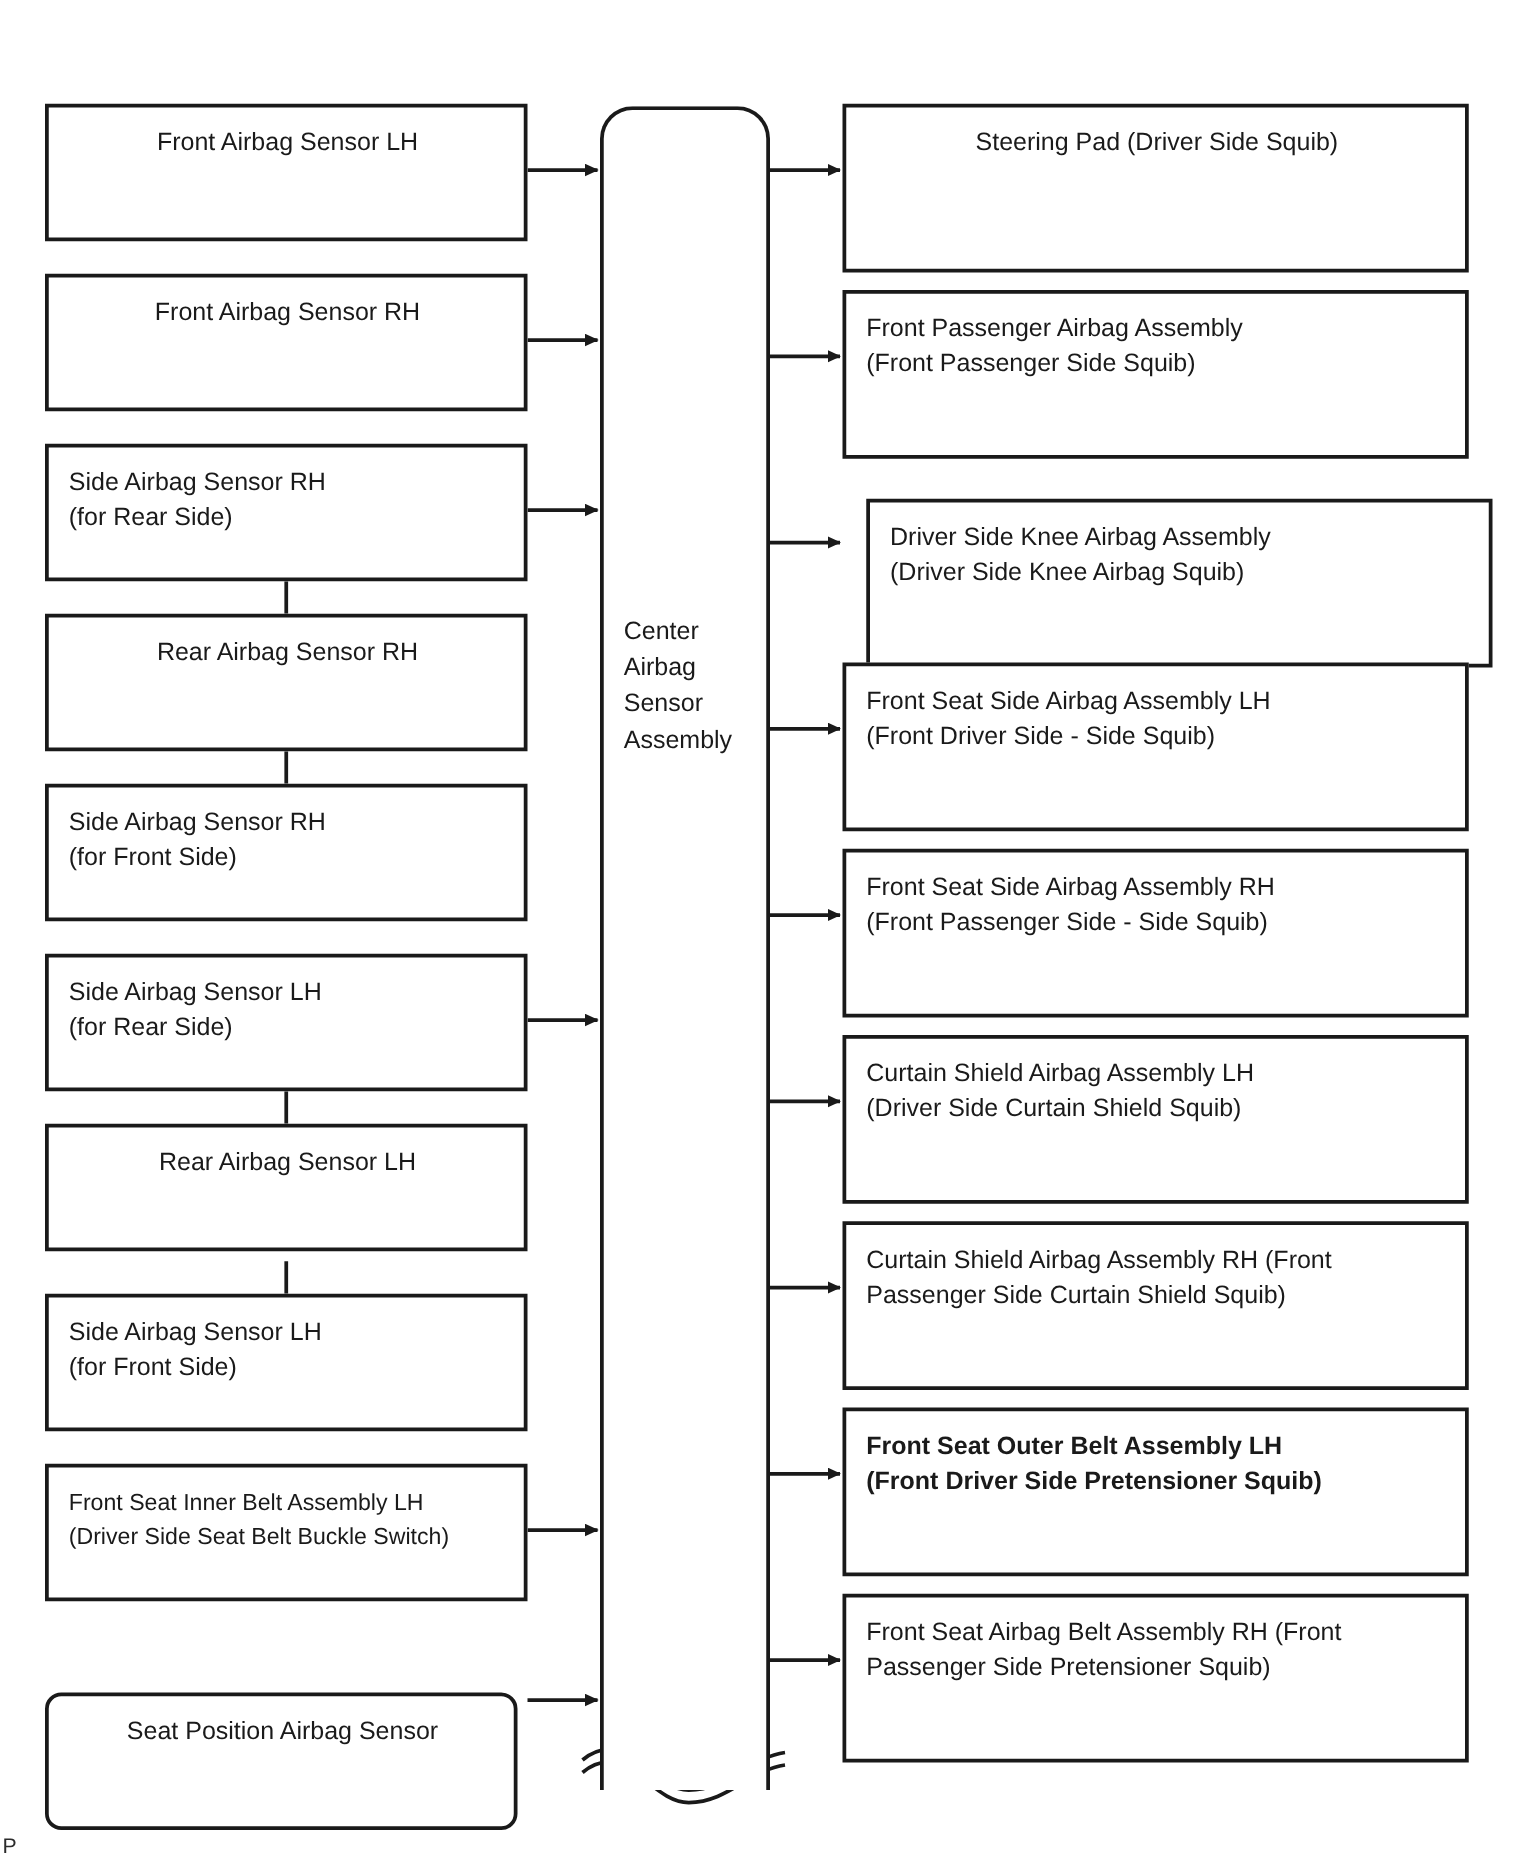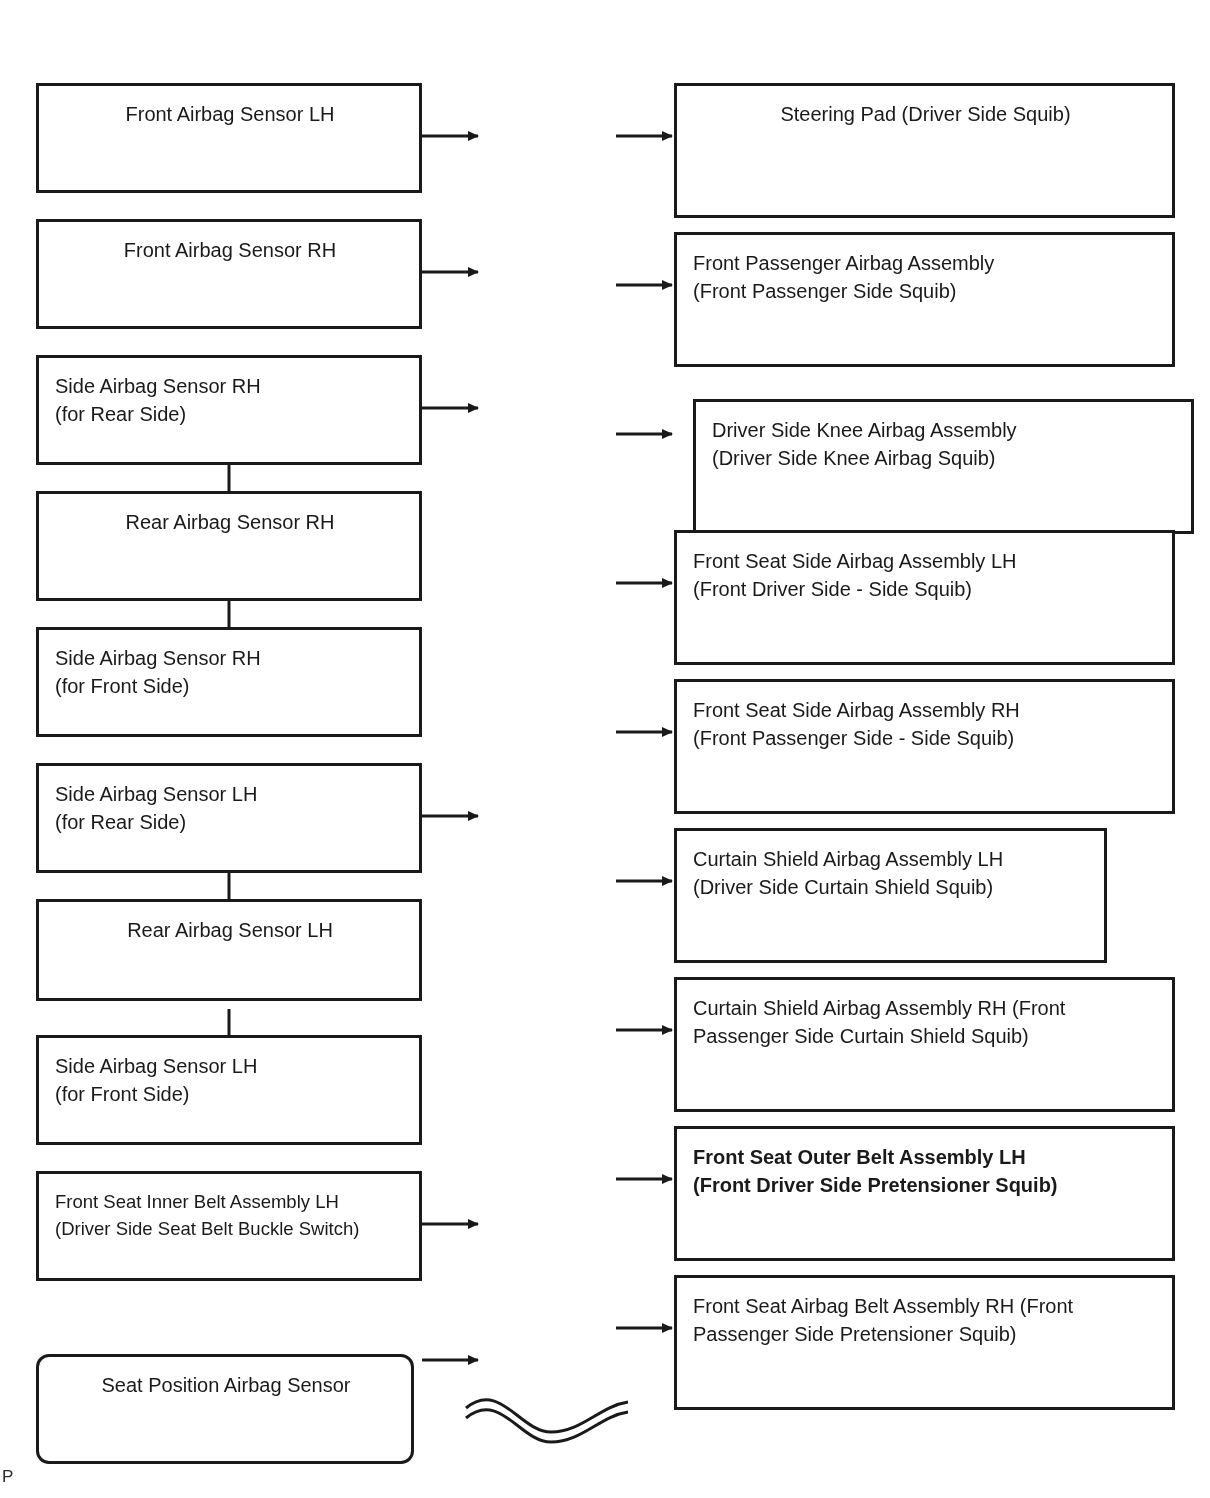--- a/index.html
+++ b/index.html
@@ -108,20 +108,26 @@
         <path d="M616,1030 H672" marker-end="url(#arrowhead)"></path>
         <path d="M616,1179 H672" marker-end="url(#arrowhead)"></path>
         <path d="M616,1328 H672" marker-end="url(#arrowhead)"></path>
       </g>
     <g id="break-line" stroke="#1a1a1a" stroke-width="3" fill="none">
       <path d="M466,1408 C500,1380 520,1432 551,1432 C582,1432 600,1406 628,1402"></path>
       <path d="M466,1418 C500,1390 520,1442 551,1442 C582,1442 600,1416 628,1412"></path>
     </g>
   </svg>
 
+  <div class="center-node" id="center-node" style="left: 480px; top: 85px; width: 136px; height: 1347px;">
+    <span class="label">Center
+Airbag
+Sensor
+Assembly</span>
+  </div>
 
   <div id="input-nodes">
       <div class="node center-align" style="left: 36px; top: 83px; width: 386px; height: 110px;">
         <span class="label">Front Airbag Sensor LH</span>
       </div>
       <div class="node center-align" style="left: 36px; top: 219px; width: 386px; height: 110px;">
         <span class="label">Front Airbag Sensor RH</span>
       </div>
       <div class="node left-align" style="left: 36px; top: 355px; width: 386px; height: 110px;">
         <span class="label">Side Airbag Sensor RH
@@ -166,21 +172,21 @@
 (Driver Side Knee Airbag Squib)</span>
       </div>
       <div class="node left-align" style="left: 674px; top: 530px; width: 501px; height: 135px;">
         <span class="label">Front Seat Side Airbag Assembly LH
 (Front Driver Side - Side Squib)</span>
       </div>
       <div class="node left-align" style="left: 674px; top: 679px; width: 501px; height: 135px;">
         <span class="label">Front Seat Side Airbag Assembly RH
 (Front Passenger Side - Side Squib)</span>
       </div>
-      <div class="node left-align" style="left: 674px; top: 828px; width: 433px; height: 135px;">
+      <div class="node left-align" style="left: 674px; top: 828px; width: 501px; height: 135px;">
         <span class="label">Curtain Shield Airbag Assembly LH
 (Driver Side Curtain Shield Squib)</span>
       </div>
       <div class="node left-align" style="left: 674px; top: 977px; width: 501px; height: 135px;">
         <span class="label">Curtain Shield Airbag Assembly RH (Front
 Passenger Side Curtain Shield Squib)</span>
       </div>
       <div class="node left-align" style="left: 674px; top: 1126px; width: 501px; height: 135px; font-weight: bold;">
         <span class="label">Front Seat Outer Belt Assembly LH
 (Front Driver Side Pretensioner Squib)</span>

